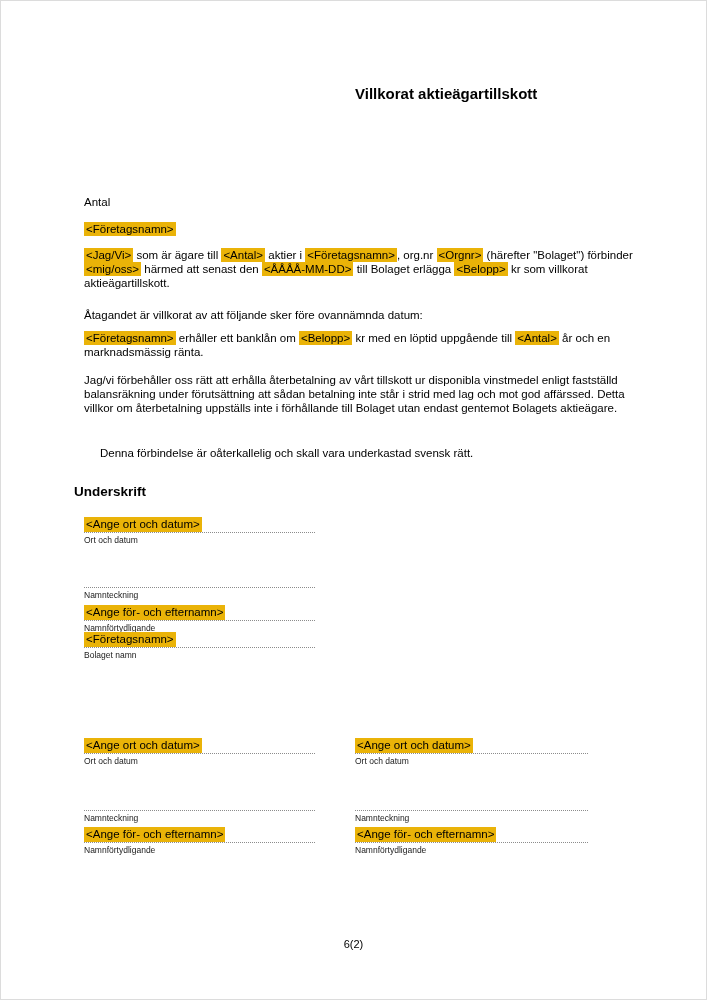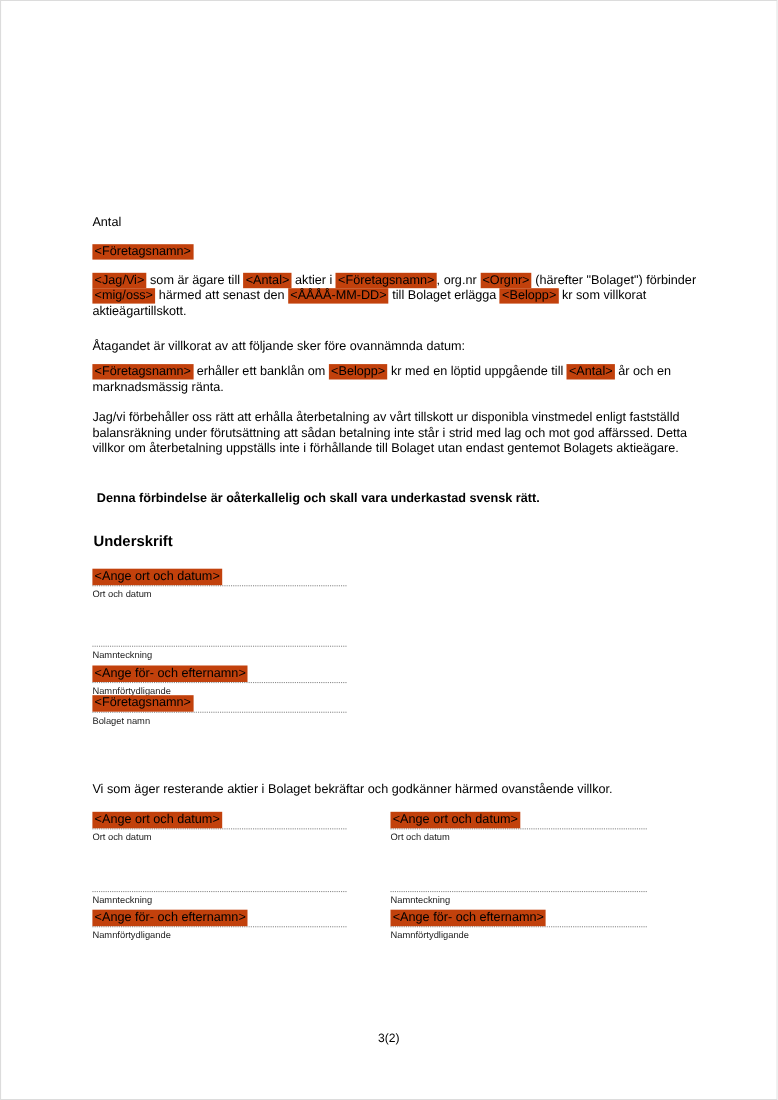--- a/index.html
+++ b/index.html
@@ -14,21 +14,21 @@
     overflow: hidden;
   }
   .abs { position: absolute; }
   .doc-title {
     left: 355px; top: 85px;
     font-size: 15px; font-weight: bold; white-space: nowrap;
   }
   .body-text { font-size: 11.5px; line-height: 14px; }
   .para { margin: 0; width: 552px; }
   mark.ph {
-    background: #c2410c;
+    background: #eab308;
     color: #000000;
     padding: 1px 2px;
   }
   .section-heading {
     font-size: 13.5px; font-weight: bold; white-space: nowrap;
   }
   .sig-row { width: 231px; }
   .sig-row.right-col { width: 233px; }
   .sig-line {
     border-bottom: 1px dotted #8c8c8c;
@@ -41,59 +41,59 @@
   .footer-page {
     left: 0; top: 938px; width: 707px;
     text-align: center; font-size: 11px;
   }
 </style>
 </head>
 <body>
 
 <div class="page">
 
+  <div class="abs doc-title">Villkorat aktieägartillskott</div>
 
   <div class="abs body-text" style="left:84px; top:195px;">Antal</div>
 
   <div class="abs body-text" style="left:84px; top:222px;">
     <mark class="ph">&lt;Företagsnamn&gt;</mark>
   </div>
 
   <p class="abs body-text para" style="left:84px; top:248px;"><mark class="ph">&lt;Jag/Vi&gt;</mark><span> som är ägare till </span><mark class="ph">&lt;Antal&gt;</mark><span> aktier i </span><mark class="ph">&lt;Företagsnamn&gt;</mark><span>, org.nr </span><mark class="ph">&lt;Orgnr&gt;</mark><span> (härefter "Bolaget") förbinder </span><mark class="ph">&lt;mig/oss&gt;</mark><span> härmed att senast den </span><mark class="ph">&lt;ÅÅÅÅ-MM-DD&gt;</mark><span> till Bolaget erlägga </span><mark class="ph">&lt;Belopp&gt;</mark><span> kr som villkorat aktieägartillskott.</span></p>
 
   <p class="abs body-text para" style="left:84px; top:308px;"><span>Åtagandet är villkorat av att följande sker före ovannämnda datum:</span></p>
 
   <p class="abs body-text para" style="left:84px; top:331px;"><mark class="ph">&lt;Företagsnamn&gt;</mark><span> erhåller ett banklån om </span><mark class="ph">&lt;Belopp&gt;</mark><span> kr med en löptid uppgående till </span><mark class="ph">&lt;Antal&gt;</mark><span> år och en marknadsmässig ränta.</span></p>
 
   <p class="abs body-text para" style="left:84px; top:373px;"><span>Jag/vi förbehåller oss rätt att erhålla återbetalning av vårt tillskott ur disponibla vinstmedel enligt fastställd balansräkning under förutsättning att sådan betalning inte står i strid med lag och mot god affärssed. Detta villkor om återbetalning uppställs inte i förhållande till Bolaget utan endast gentemot Bolagets aktieägare.</span></p>
 
-  <p class="abs body-text para" style="left:88px; top:446px;font-weight:bold;"><span>Denna förbindelse är oåterkallelig och skall vara underkastad svensk rätt.</span></p>
+  <p class="abs body-text para" style="left:100px; top:446px;"><span>Denna förbindelse är oåterkallelig och skall vara underkastad svensk rätt.</span></p>
 
-  <div class="abs section-heading" style="left:85px; top:484px;">Underskrift</div>
+  <div class="abs section-heading" style="left:74px; top:484px;">Underskrift</div>
 
   <div class="abs sig-row" style="left:84px; top:516px;">
       <div class="sig-line"><mark class="ph">&lt;Ange ort och datum&gt;</mark></div>
       <div class="sig-label">Ort och datum</div>
     </div>
   <div class="abs sig-row" style="left:84px; top:587px;">
       <div class="sig-line empty"></div>
       <div class="sig-label">Namnteckning</div>
     </div>
   <div class="abs sig-row" style="left:84px; top:604px;">
       <div class="sig-line"><mark class="ph">&lt;Ange för- och efternamn&gt;</mark></div>
       <div class="sig-label">Namnförtydligande</div>
     </div>
   <div class="abs sig-row" style="left:84px; top:631px;">
       <div class="sig-line"><mark class="ph">&lt;Företagsnamn&gt;</mark></div>
       <div class="sig-label">Bolaget namn</div>
     </div>
 
   <div class="abs section-heading" style="left:84px; top:708px;margin-top:32px;">Bekräftelse</div>
 
-  <div class="abs body-text" style="left:84px; top:711px; width:552px;">Vi som äger resterande aktier i Bolaget bekräftar och godkänner härmed ovanstående villkor.</div>
 
   <div class="abs sig-row" style="left:84px; top:737px;">
       <div class="sig-line"><mark class="ph">&lt;Ange ort och datum&gt;</mark></div>
       <div class="sig-label">Ort och datum</div>
     </div>
   <div class="abs sig-row" style="left:84px; top:810px;">
       <div class="sig-line empty"></div>
       <div class="sig-label">Namnteckning</div>
     </div>
   <div class="abs sig-row" style="left:84px; top:826px;">
@@ -107,15 +107,15 @@
     </div>
   <div class="abs sig-row right-col" style="left:355px; top:810px;">
       <div class="sig-line empty"></div>
       <div class="sig-label">Namnteckning</div>
     </div>
   <div class="abs sig-row right-col" style="left:355px; top:826px;">
       <div class="sig-line"><mark class="ph">&lt;Ange för- och efternamn&gt;</mark></div>
       <div class="sig-label">Namnförtydligande</div>
     </div>
 
-  <div class="abs footer-page">3(2)</div>
+  <div class="abs footer-page">6(2)</div>
 
 </div>
 
 </body></html>

